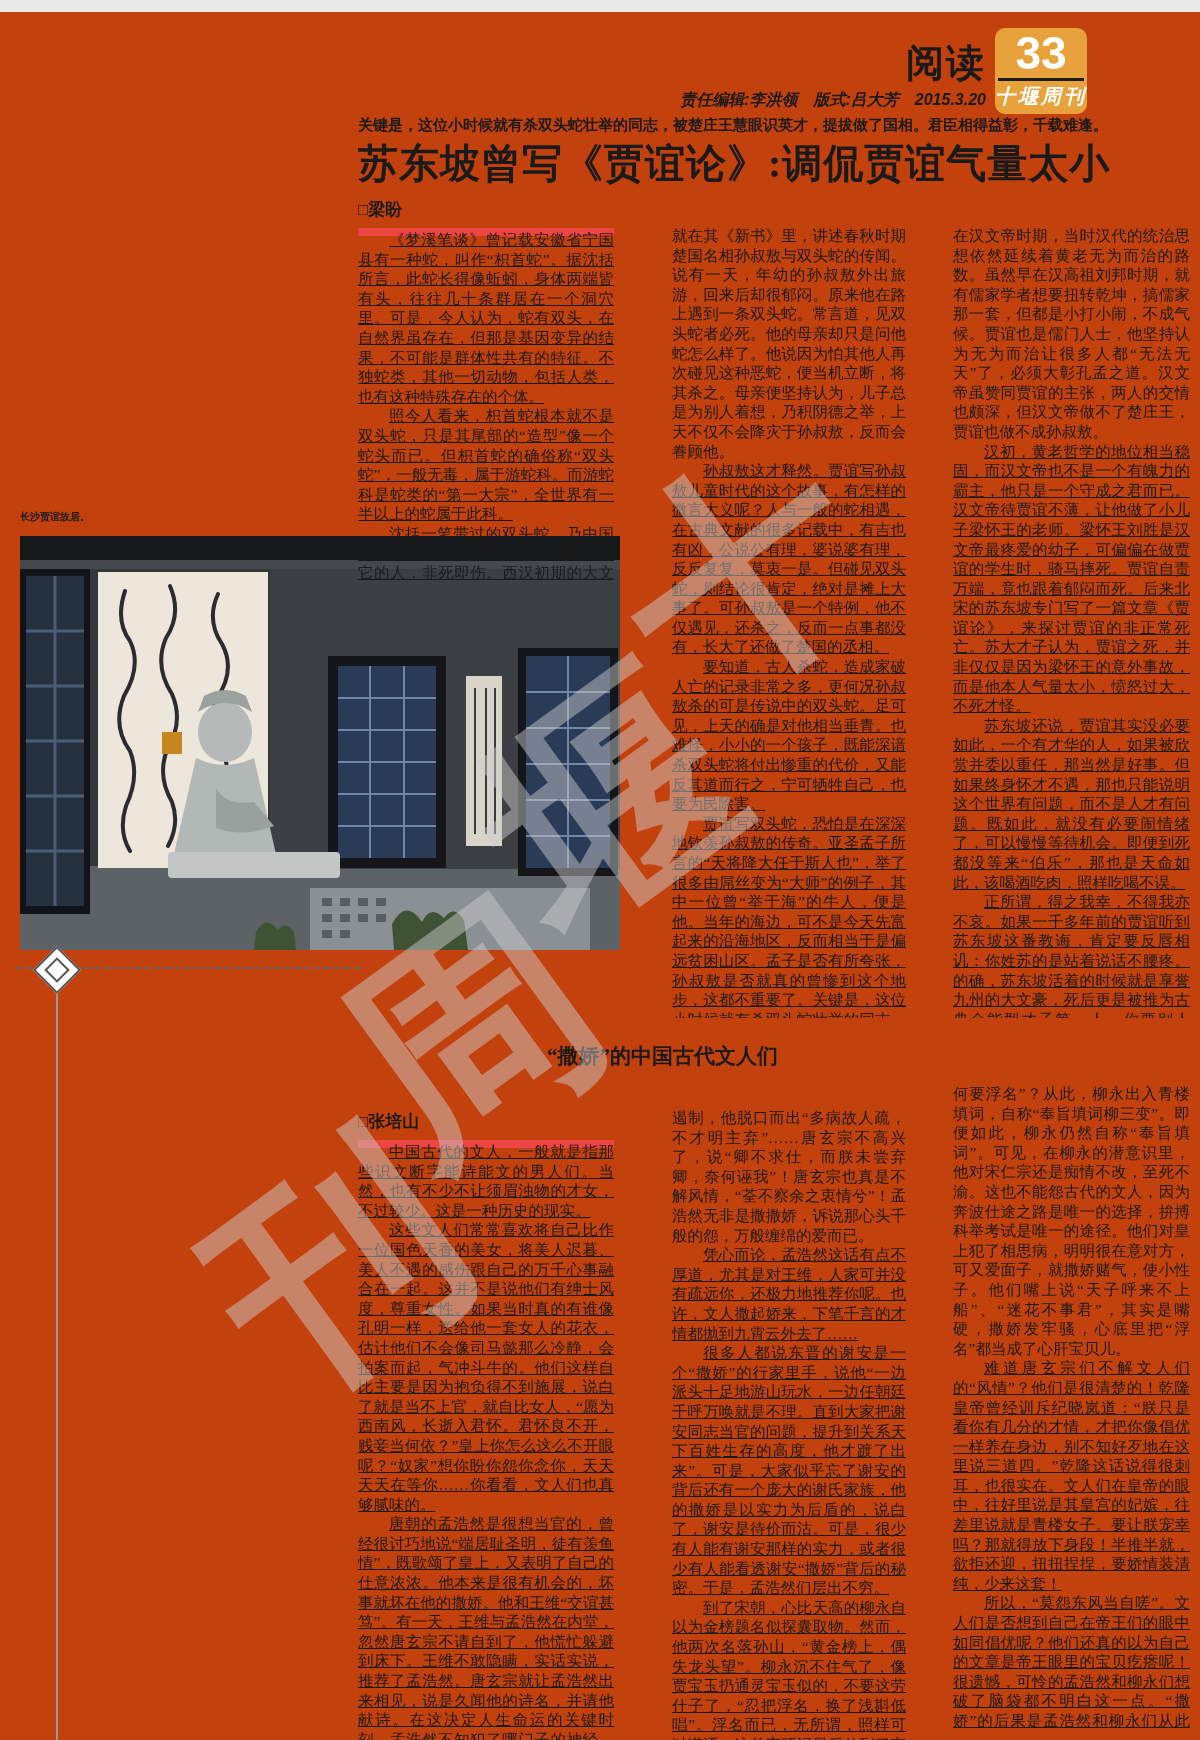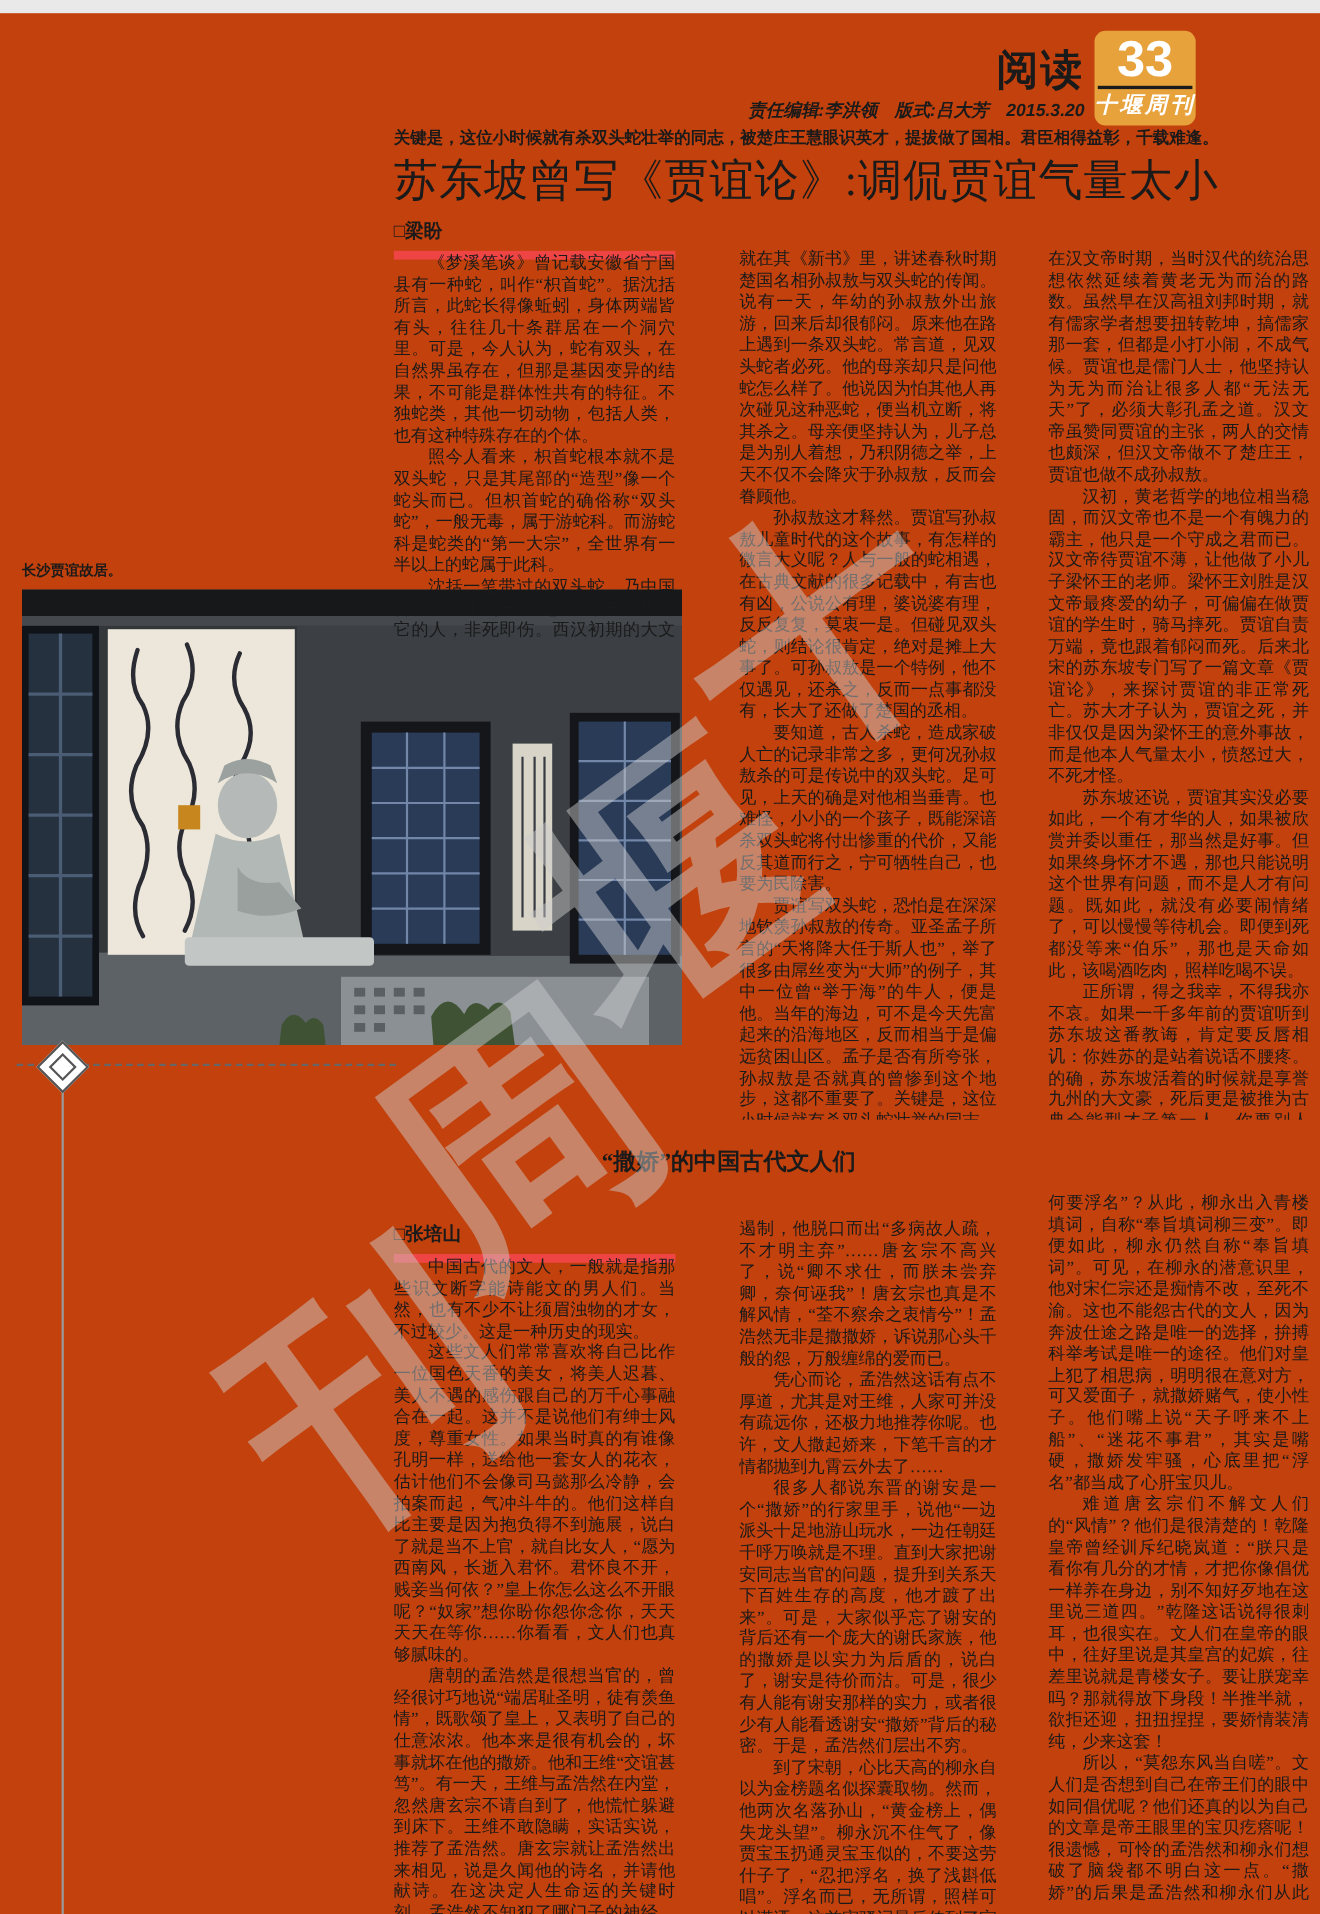--- a/index.html
+++ b/index.html
@@ -10,33 +10,33 @@
   .editor-line{position:absolute;right:214px;top:78px;font-size:16px;font-weight:bold;font-style:italic;
                font-family:"Liberation Sans",sans-serif;white-space:nowrap;}
   .page-box{position:absolute;left:995px;top:16px;width:92px;height:86px;background:#e7a23c;
             border-radius:10px;color:#ffffff;text-align:center;overflow:hidden;}
   .page-num{font-size:46px;font-weight:bold;line-height:50px;font-family:"Liberation Sans",sans-serif;}
   .page-box-divider{height:3px;background:#1b1b1b;margin:0 3px;}
   .masthead{font-size:20px;font-weight:bold;font-style:italic;letter-spacing:3px;line-height:31px;}
   
   .kicker{position:absolute;left:358px;top:104px;width:834px;font-size:15px;font-weight:bold;
           font-family:"Liberation Sans",sans-serif;white-space:nowrap;overflow:hidden;}
-  .a1-title{position:absolute;left:358px;top:124px;width:834px;font-size:40px;font-weight:normal;
+  .a1-title{position:absolute;left:358px;top:124px;width:834px;font-size:40px;font-weight:bold;
             letter-spacing:1px;white-space:nowrap;}
   .author-block{position:absolute;font-size:17px;font-weight:bold;font-family:"Liberation Sans",sans-serif;
                 border-bottom:8px solid #ef4444;padding-bottom:7px;}
   .a1-author{left:358px;top:186px;width:256px;}
   .col{position:absolute;z-index:10;}
   .a1-col1{left:358px;top:218px;width:256px;height:352px;overflow:hidden;}
   .a1-col2{left:672px;top:214px;width:234px;height:792px;overflow:hidden;}
   .a1-col3{left:953px;top:214px;width:237px;height:792px;overflow:hidden;}
   .para{font-size:15.5px;line-height:19.6px;text-align:justify;margin:0;}
-  .para.ind{text-indent:2em;}
-  
-  .caption{position:absolute;left:20px;top:498px;font-size:13px;font-weight:bold;
+  .para.ind{text-indent:2em;text-decoration:underline;}
+  
+  .caption{position:absolute;left:20px;top:498px;font-size:10px;font-weight:bold;
            font-family:"Liberation Sans",sans-serif;z-index:10;}
   .photo{position:absolute;left:20px;top:524px;width:600px;height:414px;z-index:5;background:#33373a;}
   
   .dash-line{position:absolute;left:15px;top:955px;width:345px;height:0;border-top:2px dashed #666;z-index:8;}
   .diamond-outer{position:absolute;left:40px;top:941px;width:30px;height:30px;background:#ffffff;
                  border:2px solid #555;transform:rotate(45deg);z-index:9;}
   .diamond-inner{position:absolute;left:48px;top:949px;width:14px;height:14px;background:#ffffff;
                  border:2px solid #555;transform:rotate(45deg);z-index:9;}
   .v-line{position:absolute;left:56px;top:974px;height:766px;width:0;border-left:2px solid #9a9a9a;z-index:8;}
   

